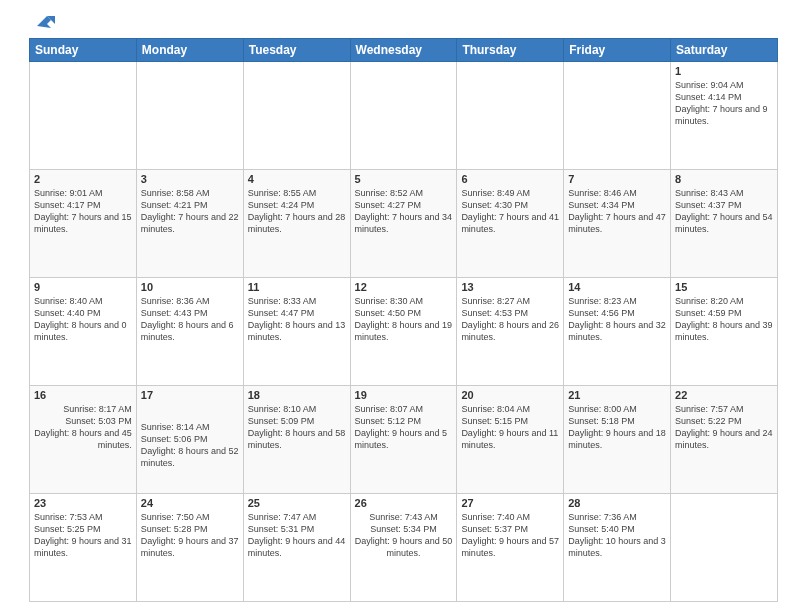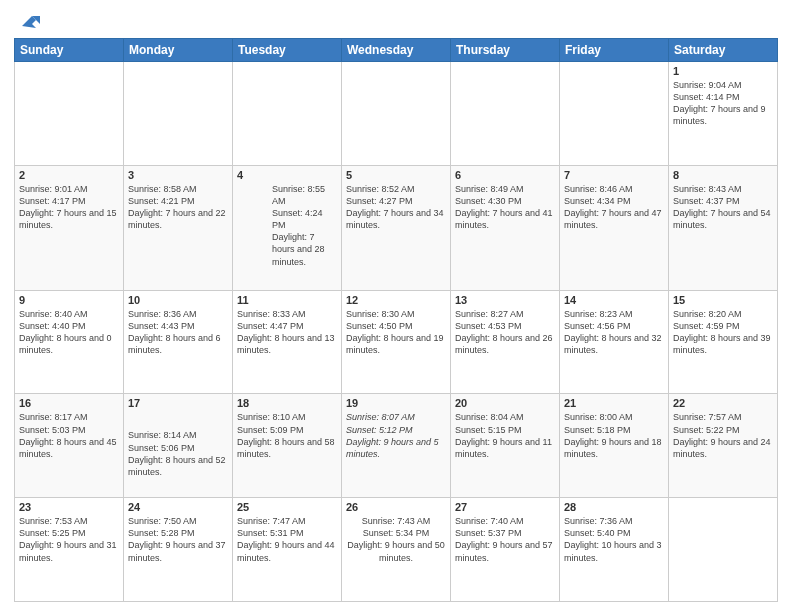--- a/index.html
+++ b/index.html
@@ -6,21 +6,21 @@
     body {
       font-family: Arial, sans-serif;
       background: #fff;
       width: 792px;
       height: 612px;
       overflow: hidden;
     }
     .page {
       width: 792px;
       height: 612px;
-      padding: 10px 14px 10px 14px;
+      padding: 10px 14px 10px 29px;
       display: flex;
       flex-direction: column;
     }
     .header {
       display: flex;
       align-items: flex-start;
       justify-content: space-between;
       margin-bottom: 6px;
     }
     .logo {
@@ -163,21 +163,21 @@
 Daylight: 7 hours and 15 minutes.</div>
           </td>
           <td>
             <span class="day-number">3</span>
             <div class="day-info" style="white-space: pre-line;">Sunrise: 8:58 AM
 Sunset: 4:21 PM
 Daylight: 7 hours and 22 minutes.</div>
           </td>
           <td>
             <span class="day-number">4</span>
-            <div class="day-info" style="white-space: pre-line; margin-left: 35px;">Sunrise: 8:55 AM
+            <div class="day-info" style="white-space: pre-line;">Sunrise: 8:55 AM
 Sunset: 4:24 PM
 Daylight: 7 hours and 28 minutes.</div>
           </td>
           <td>
             <span class="day-number">5</span>
             <div class="day-info" style="white-space: pre-line;">Sunrise: 8:52 AM
 Sunset: 4:27 PM
 Daylight: 7 hours and 34 minutes.</div>
           </td>
           <td>
@@ -239,39 +239,39 @@
           <td>
             <span class="day-number">15</span>
             <div class="day-info" style="white-space: pre-line;">Sunrise: 8:20 AM
 Sunset: 4:59 PM
 Daylight: 8 hours and 39 minutes.</div>
           </td>
         </tr>
         <tr>
           <td>
             <span class="day-number">16</span>
-            <div class="day-info" style="white-space: pre-line;">Sunrise: 8:17 AM
+            <div class="day-info" style="white-space: pre-line; text-align: right;">Sunrise: 8:17 AM
 Sunset: 5:03 PM
 Daylight: 8 hours and 45 minutes.</div>
           </td>
           <td>
             <span class="day-number">17</span>
             <div class="day-info" style="white-space: pre-line; margin-top: 20px;">Sunrise: 8:14 AM
 Sunset: 5:06 PM
 Daylight: 8 hours and 52 minutes.</div>
           </td>
           <td>
             <span class="day-number">18</span>
             <div class="day-info" style="white-space: pre-line;">Sunrise: 8:10 AM
 Sunset: 5:09 PM
 Daylight: 8 hours and 58 minutes.</div>
           </td>
           <td>
             <span class="day-number">19</span>
-            <div class="day-info" style="white-space: pre-line; font-style: italic;">Sunrise: 8:07 AM
+            <div class="day-info" style="white-space: pre-line;">Sunrise: 8:07 AM
 Sunset: 5:12 PM
 Daylight: 9 hours and 5 minutes.</div>
           </td>
           <td>
             <span class="day-number">20</span>
             <div class="day-info" style="white-space: pre-line;">Sunrise: 8:04 AM
 Sunset: 5:15 PM
 Daylight: 9 hours and 11 minutes.</div>
           </td>
           <td>

